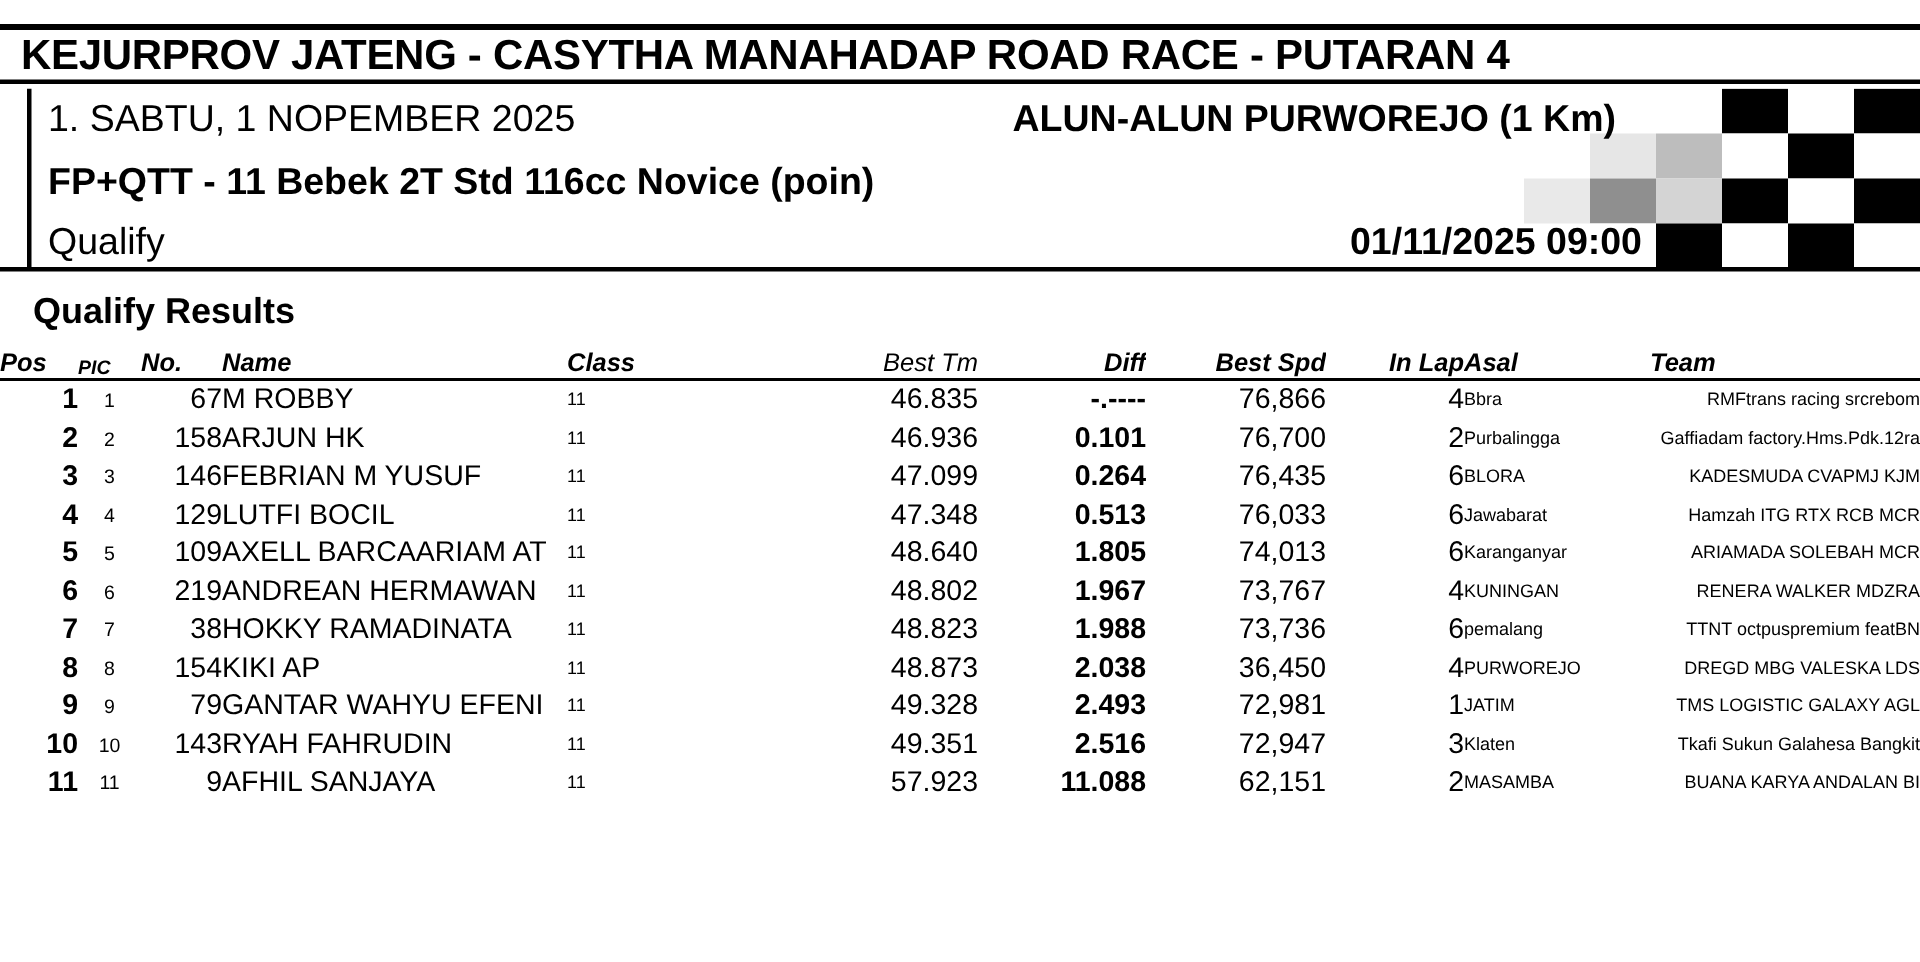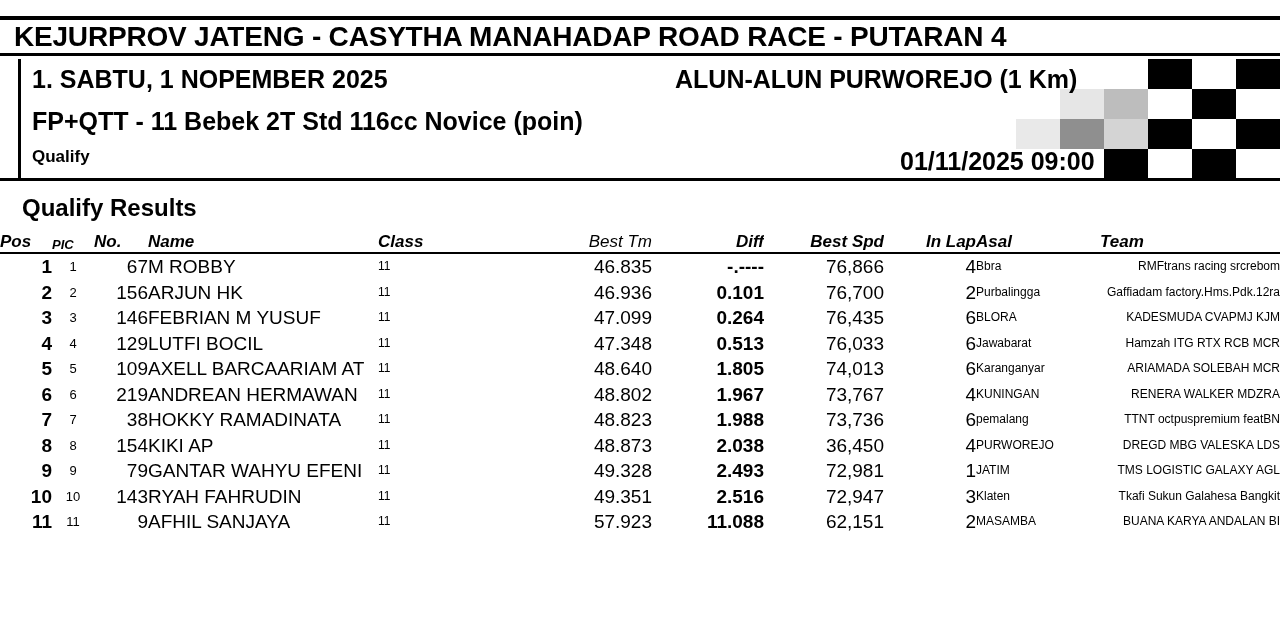--- a/index.html
+++ b/index.html
@@ -64,31 +64,31 @@
     background: #000;
   }
   .hdr-row {
     position: absolute;
     left: 32px;
     white-space: nowrap;
   }
   .hdr-date {
     top: 6px;
     font-size: 25px;
-    font-weight: bold;
+    font-weight: normal;
   }
   .hdr-class {
     top: 48px;
     font-size: 25px;
     font-weight: bold;
   }
   .hdr-session {
     top: 88px;
-    font-size: 17px;
-    font-weight: bold;
+    font-size: 25px;
+    font-weight: normal;
   }
   .hdr-venue {
     position: absolute;
     left: 675px;
     top: 6px;
     font-size: 25px;
     font-weight: bold;
     white-space: nowrap;
     z-index: 3;
   }
@@ -256,21 +256,21 @@
             <td class="c-best">46.835</td>
             <td class="c-diff">-.----</td>
             <td class="c-spd">76,866</td>
             <td class="c-lap">4</td>
             <td class="c-asal">Bbra</td>
             <td class="c-team">RMFtrans racing srcrebom</td>
           </tr>
           <tr>
             <td class="c-pos">2</td>
             <td class="c-pic">2</td>
-            <td class="c-no">156</td>
+            <td class="c-no">158</td>
             <td class="c-name">ARJUN HK</td>
             <td class="c-class">11</td>
             <td class="c-best">46.936</td>
             <td class="c-diff">0.101</td>
             <td class="c-spd">76,700</td>
             <td class="c-lap">2</td>
             <td class="c-asal">Purbalingga</td>
             <td class="c-team">Gaffiadam factory.Hms.Pdk.12ra</td>
           </tr>
           <tr>

